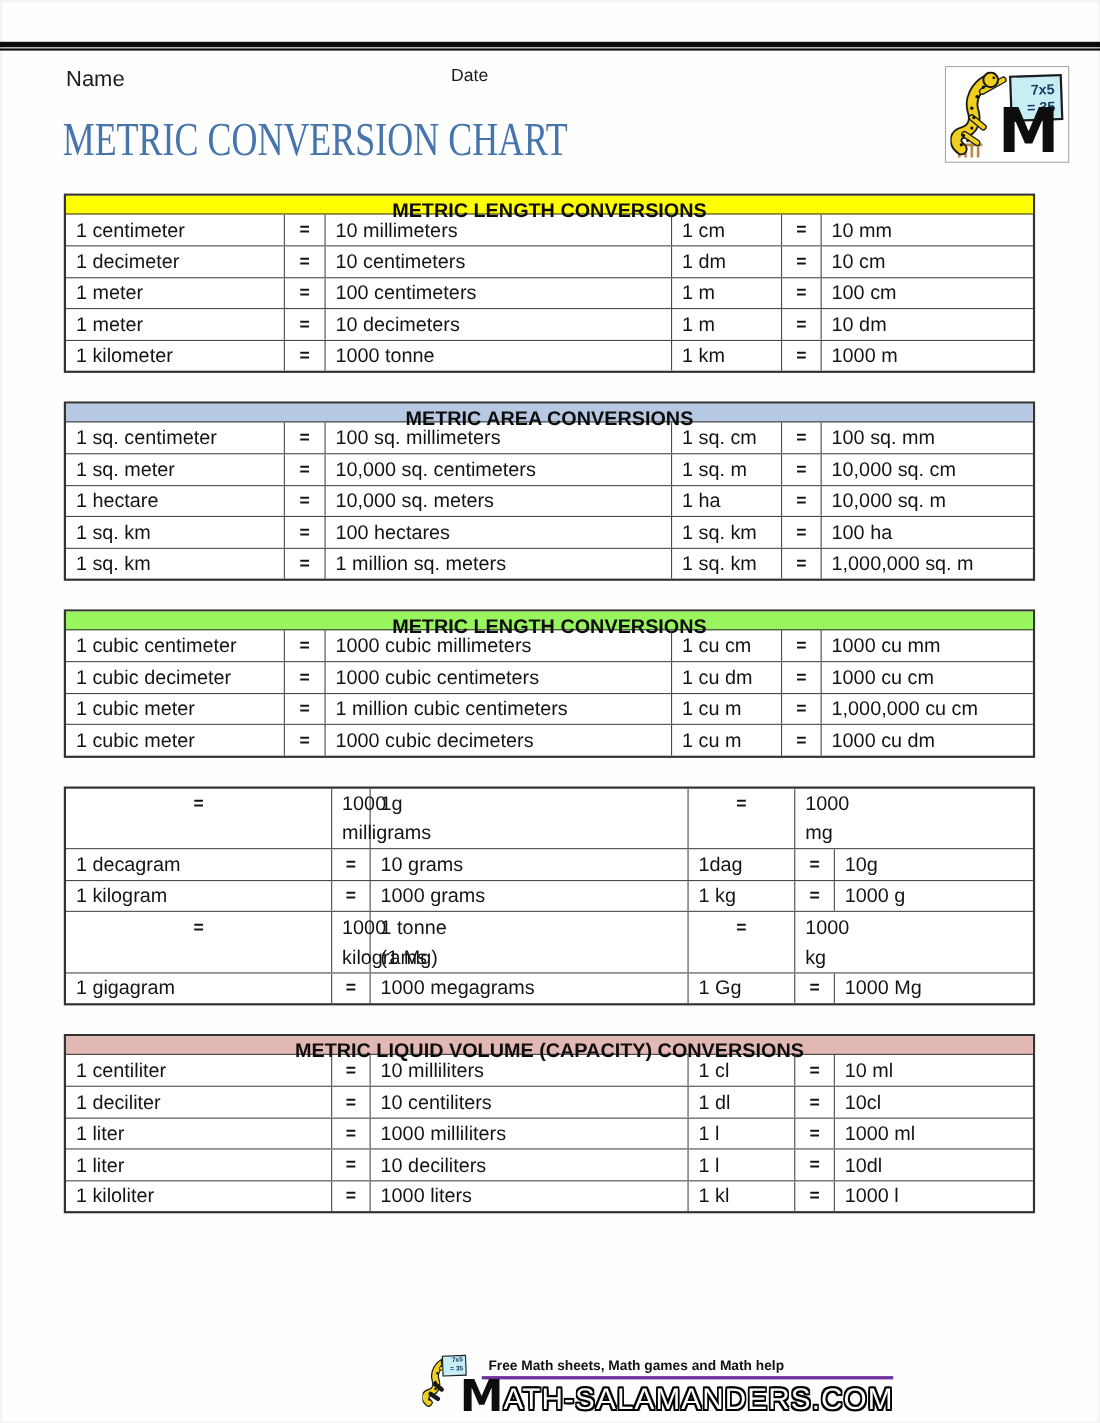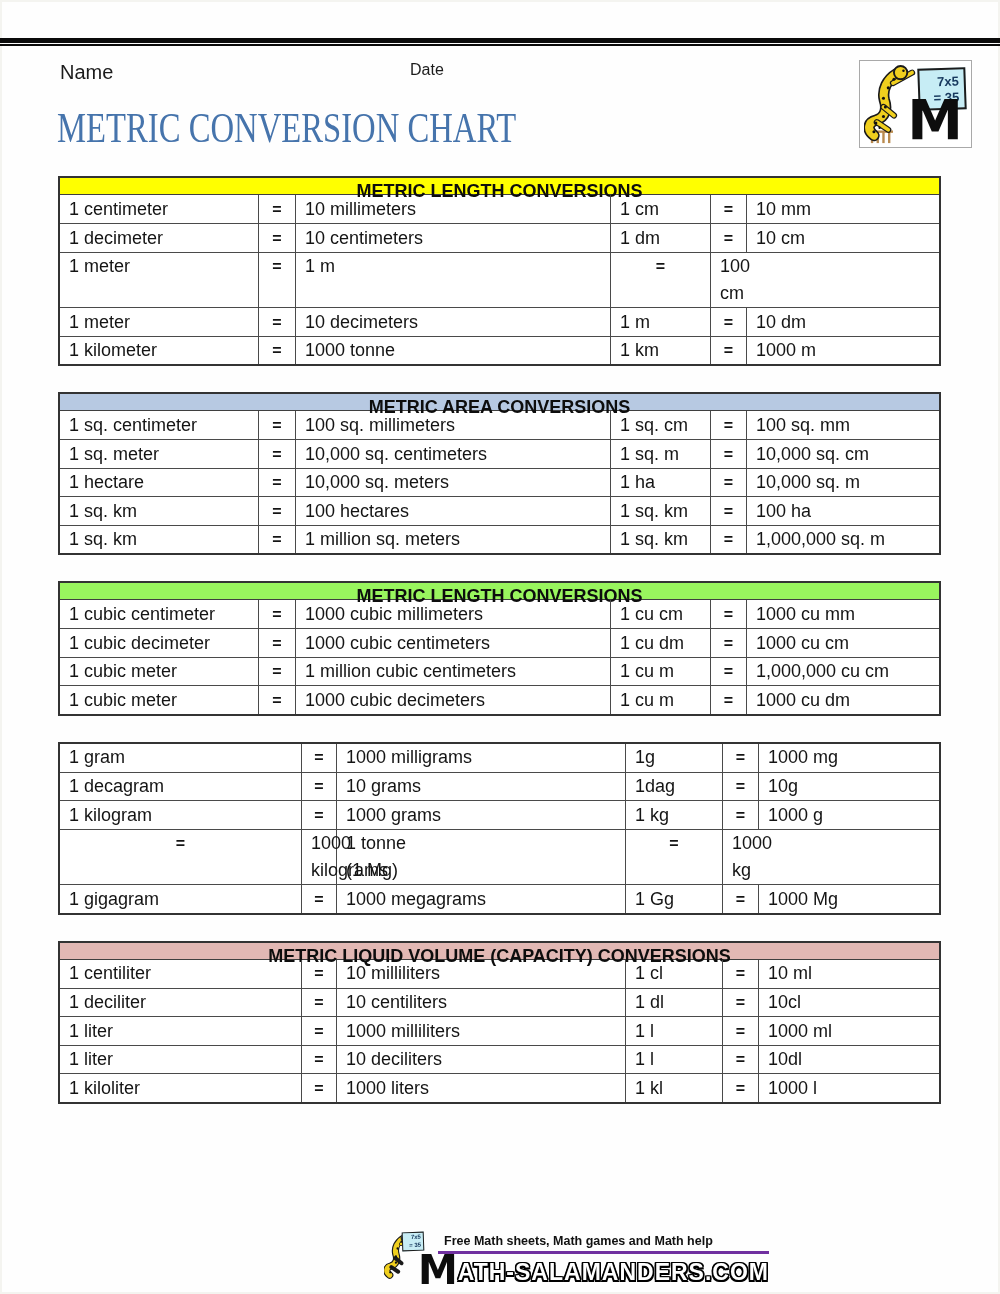--- a/index.html
+++ b/index.html
@@ -79,21 +79,21 @@
     font-size:12.5px; font-weight:bold; color:#111;
     padding:0 6px 3px 14px; white-space:nowrap;
   }
   .f-rule { height:3px; margin-left:8px; }
   .f-site { display:flex; align-items:flex-end; margin-left:-12px; margin-top:0px; white-space:nowrap; }
   .f-bigm {
     font-size:40px; line-height:32px; font-weight:bold; color:#0d0d0d;
     font-family:"DejaVu Sans", sans-serif; letter-spacing:-3px; margin-right:3px;
   }
   .f-rest {
-    font-size:23px; line-height:28px; font-weight:bold; letter-spacing:1px;
+    font-size:27px; line-height:28px; font-weight:normal; letter-spacing:1px;
     color:#ffffff;
     text-shadow:-1.5px -1.5px 0 #000, 1.5px -1.5px 0 #000, -1.5px 1.5px 0 #000,
                  1.5px 1.5px 0 #000, -1.5px 0 0 #000, 1.5px 0 0 #000,
                  0 -1.5px 0 #000, 0 1.5px 0 #000;
   }
 </style>
 </head>
 <body>
 
 <div class="sheet">
@@ -162,20 +162,21 @@
             <div class="t-cell c1">1 decimeter</div>
             <div class="t-cell c2">=</div>
             <div class="t-cell c3">10 centimeters</div>
             <div class="t-cell c4">1 dm</div>
             <div class="t-cell c5">=</div>
             <div class="t-cell c6">10 cm</div>
           </div>
           <div class="t-row">
             <div class="t-cell c1">1 meter</div>
             <div class="t-cell c2">=</div>
+            <div class="t-cell c3">100 centimeters</div>
             <div class="t-cell c4">1 m</div>
             <div class="t-cell c5">=</div>
             <div class="t-cell c6">100 cm</div>
           </div>
           <div class="t-row">
             <div class="t-cell c1">1 meter</div>
             <div class="t-cell c2">=</div>
             <div class="t-cell c3">10 decimeters</div>
             <div class="t-cell c4">1 m</div>
             <div class="t-cell c5">=</div>
@@ -269,21 +270,20 @@
             <div class="t-cell c3">1000 cubic decimeters</div>
             <div class="t-cell c4">1 cu m</div>
             <div class="t-cell c5">=</div>
             <div class="t-cell c6">1000 cu dm</div>
           </div>
         </div>
     </section>
     <section class="conv-table layout-wide">
       <div class="t-body">
           <div class="t-row">
-            <div class="t-cell c1">1 gram</div>
             <div class="t-cell c2">=</div>
             <div class="t-cell c3">1000 milligrams</div>
             <div class="t-cell c4">1g</div>
             <div class="t-cell c5">=</div>
             <div class="t-cell c6">1000 mg</div>
           </div>
           <div class="t-row">
             <div class="t-cell c1">1 decagram</div>
             <div class="t-cell c2">=</div>
             <div class="t-cell c3">10 grams</div>

